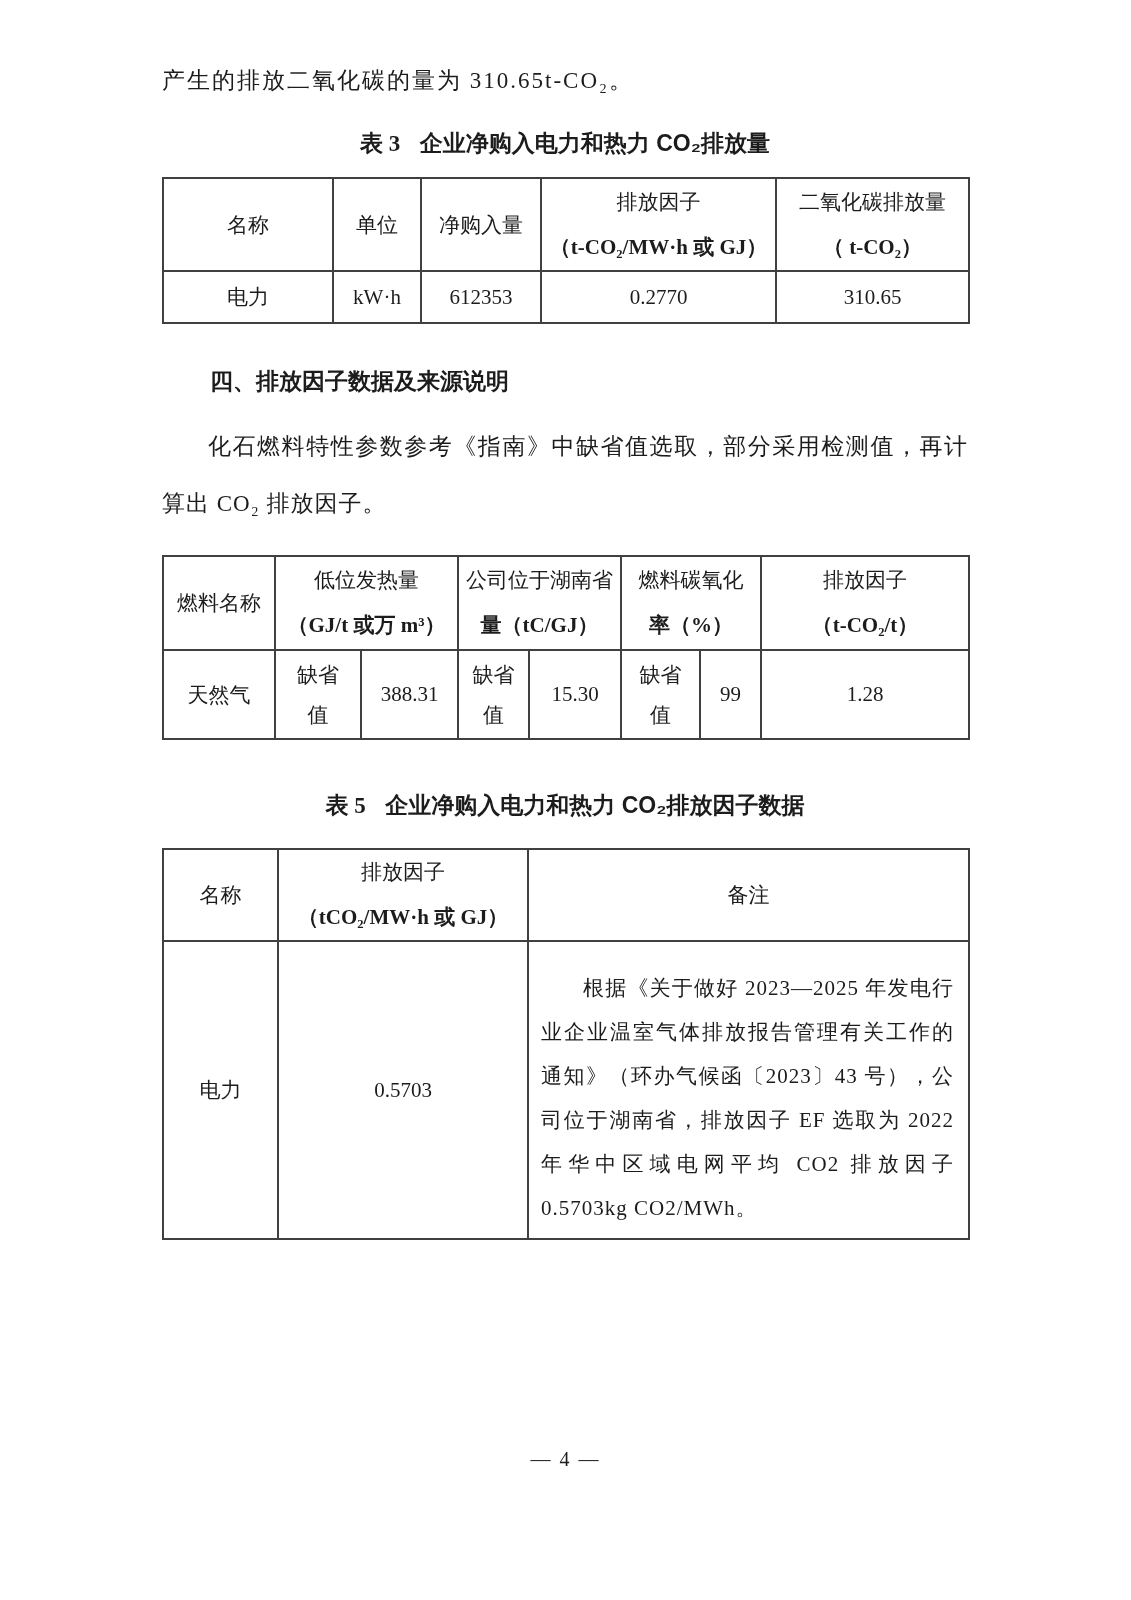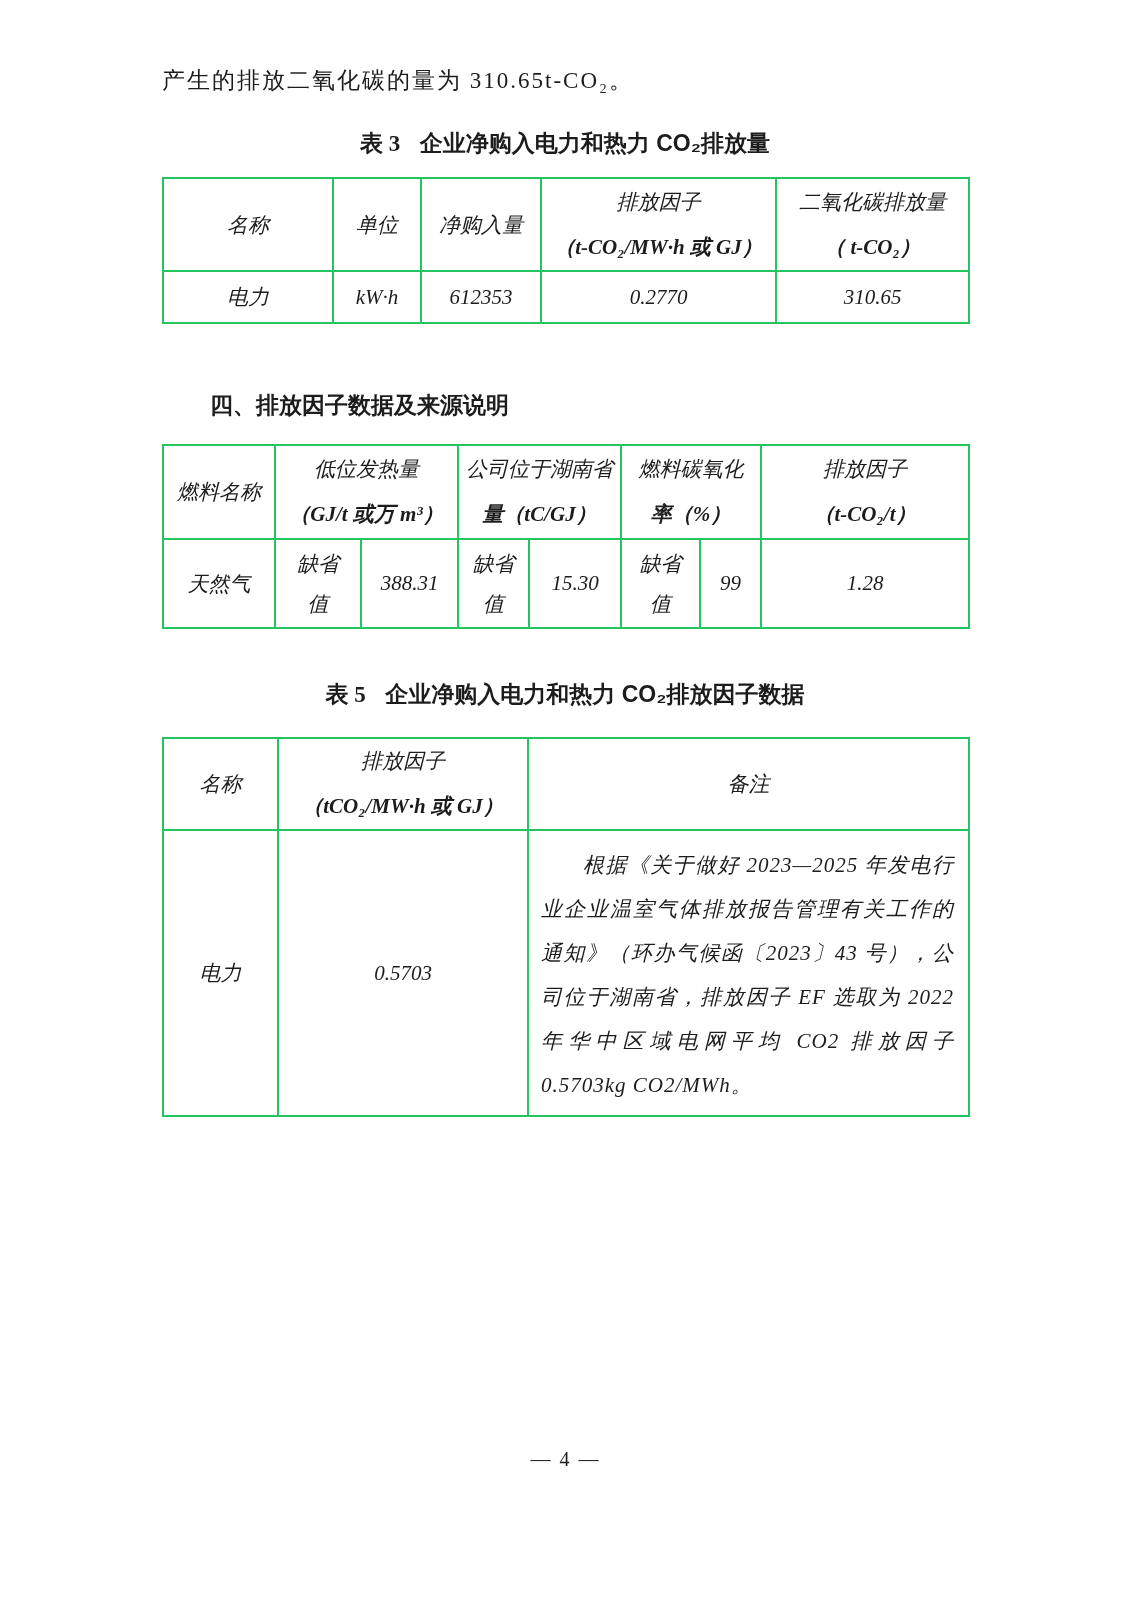--- a/index.html
+++ b/index.html
@@ -31,21 +31,21 @@
     font-weight: bold;
     font-size: 23px;
     line-height: 34px;
     font-family: "Liberation Sans", "DejaVu Sans", sans-serif;
   }
   .caption-no { margin-right: 0.85em; font-family: "Liberation Serif", "DejaVu Serif", serif; text-align: center; }
   .caption3 { margin-top: 28px; }
   .caption4 { margin-top: 5px; }
   .caption5 { margin-top: 48px; }
   .section-heading {
-    margin-top: 64px;
+    margin-top: 40px;
     padding-left: 48px;
     font-size: 23px;
     line-height: 34px;
     font-weight: bold;
     font-family: "Liberation Sans", "DejaVu Sans", sans-serif;
   }
   .body-para {
     margin-top: 20px;
     font-size: 23px;
     line-height: 57px;
@@ -54,42 +54,41 @@
     letter-spacing: 1px;
   }
   
   table {
     border-collapse: collapse;
     table-layout: fixed;
     width: 806px;
     font-size: 21px;
   }
   td {
-    border: 2px solid #22c55e;
+    border: 2px solid #404040;
     text-align: center;
     vertical-align: middle;
     padding: 0;
     overflow: hidden;
-    font-style: italic;
   }
   .two-line span { display: block; line-height: 45px; }
   .unit-line { font-weight: bold; }
   .t3 { margin-top: 16px; }
   .t3 .head-row td { height: 91px; }
   .t3 .data-row td { height: 50px; }
   .t4 { margin-top: 22px; }
   .t4 .head-row td { height: 92px; }
   .t4 .data-row td { height: 87px; }
   .defect span { display: block; line-height: 40px; }
   .t5 { margin-top: 25px; }
   .t5 .head-row td { height: 90px; }
   .t5 .data-row td { height: 268px; }
   .remark-cell {
     text-align: justify;
-    padding: 10px 14px 6px 12px;
+    padding: 22px 14px 6px 12px;
     line-height: 44px;
     text-indent: 2em;
     letter-spacing: 1px;
   }
   .page-number {
     position: absolute;
     left: 0;
     top: 1448px;
     width: 1131px;
     text-align: center;
@@ -135,20 +134,21 @@
         <td>kW·h</td>
         <td>612353</td>
         <td>0.2770</td>
         <td>310.65</td>
       </tr>
     </tbody>
   </table>
 
   <h2 class="section-heading">四、排放因子数据及来源说明</h2>
 
+  <p class="body-para">化石燃料特性参数参考《指南》中缺省值选取，部分采用检测值，再计算出 CO₂ 排放因子。</p>
 
 
   <table class="t4">
     <colgroup>
       <col style="width:112px">
         <col style="width:86px">
         <col style="width:97px">
         <col style="width:71px">
         <col style="width:92px">
         <col style="width:79px">

